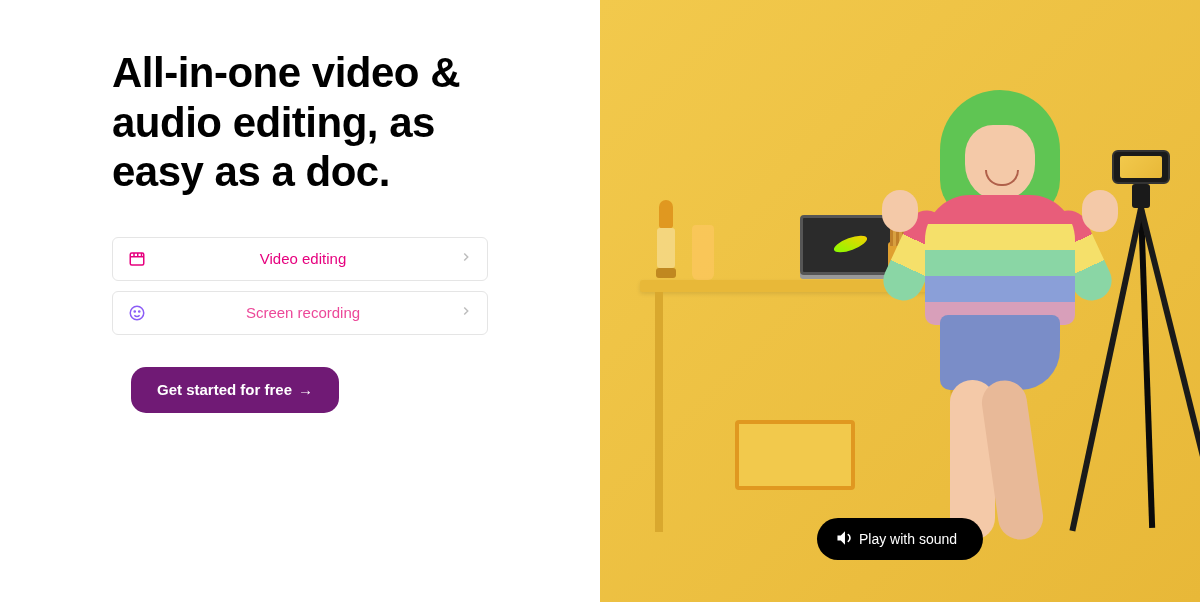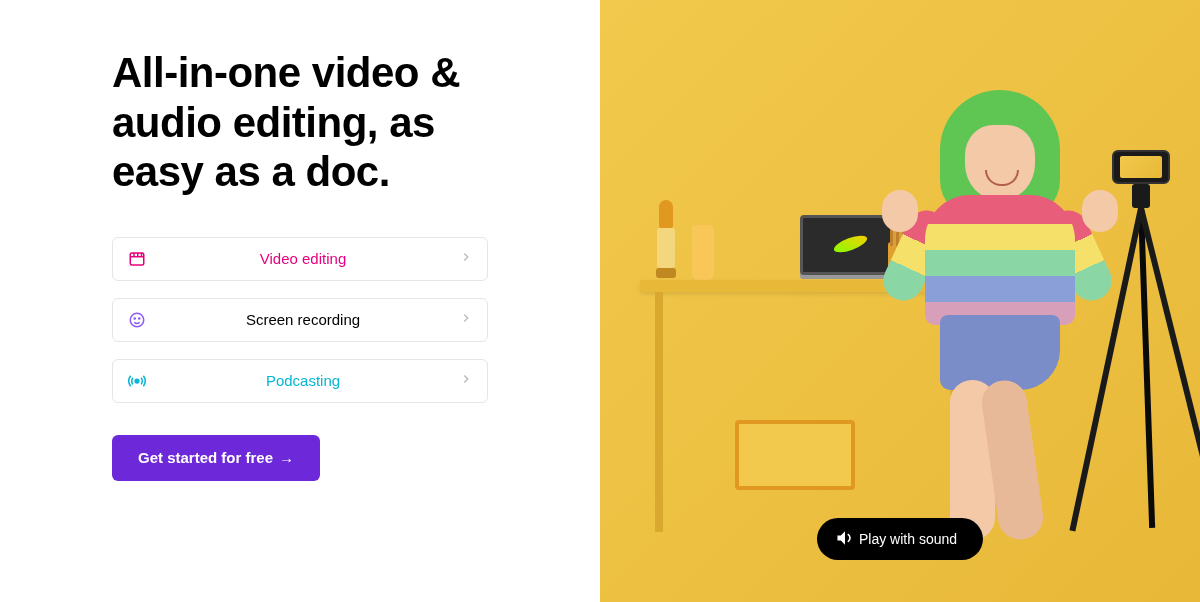--- a/index.html
+++ b/index.html
@@ -24,21 +24,21 @@
       font-size: 42px;
       font-weight: 600;
       line-height: 1.18;
       color: #000;
       letter-spacing: -0.5px;
       margin-bottom: 40px;
     }
     .feature-list {
       display: flex;
       flex-direction: column;
-      gap: 17px;
+      gap: 10px;
       margin-bottom: 32px;
     }
     .feature-item {
       display: flex;
       align-items: center;
       height: 44px;
       border: 1px solid #e5e5e5;
       border-radius: 6px;
       padding: 0 14px;
       cursor: pointer;
@@ -56,33 +56,34 @@
       flex: 1;
       text-align: center;
       font-size: 15px;
       font-weight: 500;
     }
     .chevron {
       color: #bdbdbd;
       flex-shrink: 0;
     }
     .cta-button {
-      background: #6d28d9;
+      background: #701a75;
       color: #fff;
       border: none;
-      border-radius: 6px;
+      border-radius: 15px;
       height: 46px;
       padding: 0 26px;
       font-size: 15px;
       font-weight: 600;
       cursor: pointer;
       display: inline-flex;
       align-items: center;
       gap: 6px;
       width: fit-content;
+      margin-left: 19px;
     }
     .right-panel {
       width: 600px;
       height: 602px;
       position: relative;
       background: linear-gradient(135deg, #f2c94c 0%, #e8b838 100%);
       overflow: hidden;
     }
     .scene {
       position: absolute;
@@ -470,45 +471,28 @@
 
     <div class="feature-item">
       <span class="feature-icon">
         <svg width="18" height="18" viewBox="0 0 24 24" fill="none" stroke="#8b5cf6" stroke-width="2">
           <circle cx="12" cy="12" r="9"></circle>
           <circle cx="9" cy="10" r="0.8" fill="#8b5cf6"></circle>
           <circle cx="15" cy="10" r="0.8" fill="#8b5cf6"></circle>
           <path d="M8.5 15c1 1.2 2.2 1.8 3.5 1.8s2.5-.6 3.5-1.8"></path>
         </svg>
       </span>
-      <span class="feature-label" style="color:#000000">Screen recording</span>
+      <span class="feature-label" style="color:#ec4899">Screen recording</span>
       <span class="chevron">
         <svg width="14" height="14" viewBox="0 0 24 24" fill="none" stroke="currentColor" stroke-width="2.5">
             <polyline points="9 18 15 12 9 6"></polyline>
           </svg>
       </span>
     </div>
 
-    <div class="feature-item">
-      <span class="feature-icon">
-        <svg width="18" height="18" viewBox="0 0 24 24" fill="none" stroke="#06b6d4" stroke-width="2">
-          <circle cx="12" cy="12" r="2.5" fill="#06b6d4"></circle>
-          <path d="M6.5 7.5a8 8 0 000 9"></path>
-          <path d="M17.5 7.5a8 8 0 010 9"></path>
-          <path d="M3.5 5a12 12 0 000 14"></path>
-          <path d="M20.5 5a12 12 0 010 14"></path>
-        </svg>
-      </span>
-      <span class="feature-label" style="color:#06b6d4">Podcasting</span>
-      <span class="chevron">
-        <svg width="14" height="14" viewBox="0 0 24 24" fill="none" stroke="currentColor" stroke-width="2.5">
-            <polyline points="9 18 15 12 9 6"></polyline>
-          </svg>
-      </span>
-    </div>
 
 
   </div>
 
   <button class="cta-button">
     <span>Get started for free</span>
     <span>→</span>
   </button>
 </div>
 

